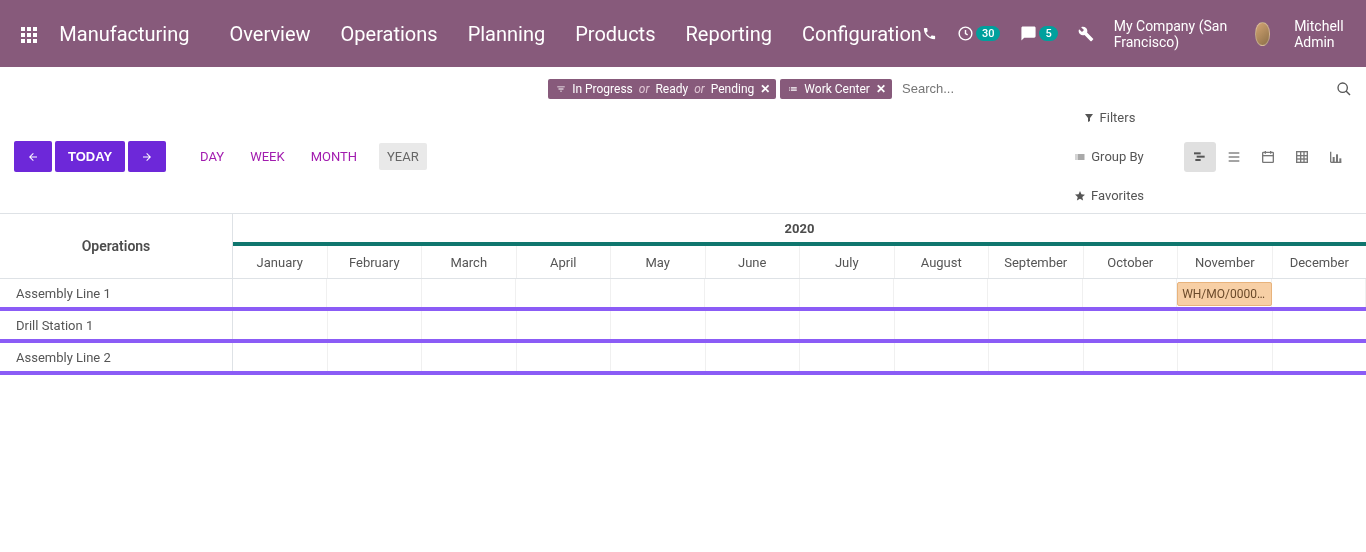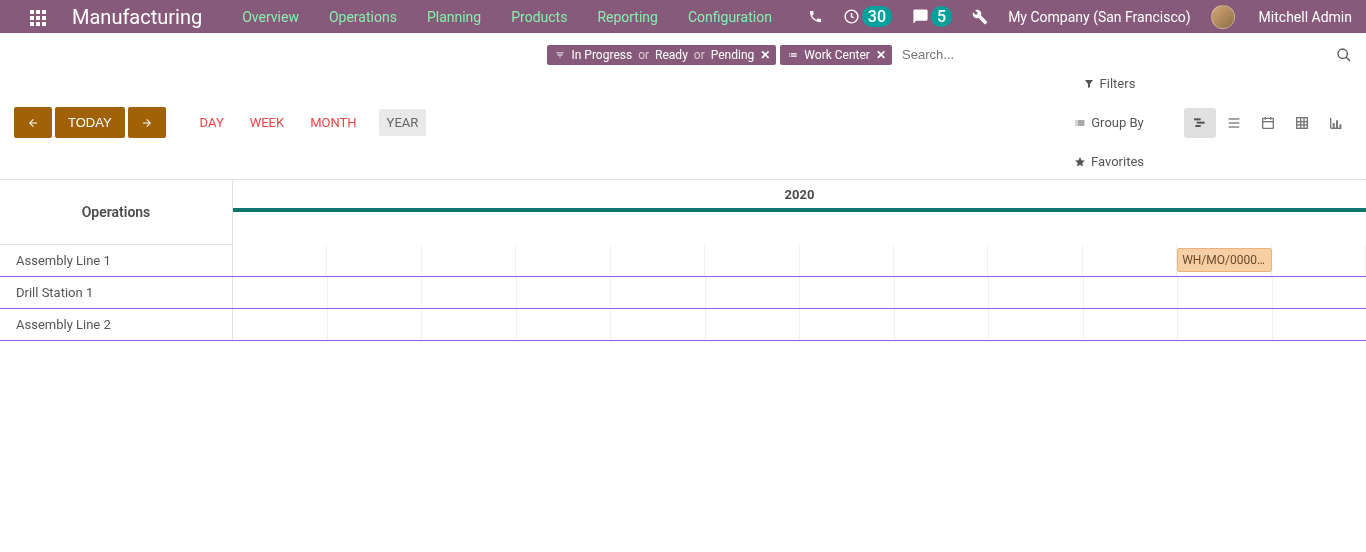--- a/index.html
+++ b/index.html
@@ -1,69 +1,69 @@
 <!DOCTYPE html>
 <html><head>
 <meta charset="utf-8">
 <style>
 * { margin:0; padding:0; box-sizing:border-box; }
 body { font-family: -apple-system, BlinkMacSystemFont, "Segoe UI", Roboto, "Helvetica Neue", Arial, sans-serif; font-size:13px; color:#4c4c4c; background:#fff; width:1366px; height:552px; overflow:hidden; }
 
 
-.topnav { background:#875a7b; height:33px; display:flex; align-items:center; color:#fff; padding-left:22px; padding-right:14px; }
+.topnav { background:#875a7b; height:67px; display:flex; align-items:center; color:#fff; padding-left:16px; padding-right:14px; }
 .apps-icon { width:34px; height:34px; display:flex; align-items:center; justify-content:center; cursor:pointer; margin-right:16px; }
 .apps-grid { width:18px; height:14px; display:grid; grid-template-columns:repeat(3,4px); grid-template-rows:repeat(3,4px); gap:2px; }
 .apps-grid span { background:#fff; }
 .brand { font-size:20px; color:#fff; margin-right:40px; cursor:pointer; }
 .menu { display:flex; gap:30px; }
-.menu-item { color:#86efac; cursor:pointer; font-size:14px;text-align:center; }
+.menu-item { color:#ffffff; cursor:pointer; font-size:20px;text-align:center; }
 .spacer { flex:1; }
 .systray { display:flex; align-items:center; gap:20px; }
 .sys-item { display:flex; align-items:center; cursor:pointer; color:#fff; position:relative; }
-.badge { background:#00a09d; color:#fff; border-radius:10px; padding:1px 6px; font-size:16px; margin-left:2px; font-weight:500;text-align:center; }
+.badge { background:#00a09d; color:#fff; border-radius:10px; padding:1px 6px; font-size:11px; margin-left:2px; font-weight:500;text-align:center; }
 .company { font-size:14px; }
-.user { display:flex; align-items:center; gap:24px; font-size:14px;text-align:right; }
+.user { display:flex; align-items:center; gap:24px; font-size:14px; }
 .avatar { width:24px; height:24px; border-radius:50%; background:linear-gradient(135deg,#d4a574,#8b6f47); border:1px solid rgba(255,255,255,0.3); }
 
 
 .ctrlbar { display:flex; align-items:flex-start; padding:10px 14px 0 14px; }
 .page-title { font-size:19px; color:#666; margin-top:2px; }
 .ctrl-right { margin-left:auto; display:flex; align-items:center; }
 .filter-tags { display:flex; gap:4px; margin-right:4px; }
 .filter-tag { background:#875a7b; color:#fff; padding:3px 6px; display:flex; align-items:center; gap:4px; font-size:12px; border-radius:2px; }
 .filter-tag .facet-icon { width:14px; height:14px; display:flex; align-items:center; justify-content:center; }
-.filter-tag .or { color:#e0c7d5; padding:0 2px; }
+.filter-tag .or { font-style:italic; color:#e0c7d5; padding:0 2px; }
 .filter-tag .remove { margin-left:2px; cursor:pointer; font-weight:bold; }
 .search-input { border:none; outline:none; padding:4px 6px; font-size:13px; color:#000000; width:260px; }
 .search-icon { color:#666; cursor:pointer; margin-left:auto; }
 
 
 .btnrow { display:flex; align-items:center; padding:10px 14px 10px 14px; }
 .nav-buttons { display:flex; gap:3px; margin-right:30px; }
-.btn-teal { background:#a16207; color:#fff; border:none; padding:8px 13px; cursor:pointer; font-size:13px; font-weight:400; border-radius:2px; }
+.btn-teal { background:#6d28d9; color:#fff; border:none; padding:8px 13px; cursor:pointer; font-size:13px; font-weight:700; border-radius:2px; }
 .view-range { display:flex; gap:18px; margin-right:auto; }
-.range-btn { color:#ef4444; cursor:pointer; font-size:13px; padding:6px 4px; }
+.range-btn { color:#a21caf; cursor:pointer; font-size:13px; padding:6px 4px; }
 .range-btn.active { background:#e9e9e9; color:#666; padding:6px 8px; border-radius:2px; }
 .toolbar-center { display:flex; gap:24px; align-items:center;flex-direction:column; }
 .tool-btn { display:flex; align-items:center; gap:5px; color:#555; cursor:pointer; font-size:13px; }
 .view-switch { display:flex; gap:2px; margin-left:40px; }
 .vsbtn { width:32px; height:30px; display:flex; align-items:center; justify-content:center; cursor:pointer; color:#7a7a7a; border-radius:3px; }
 .vsbtn.active { background:#e0e0e0; }
 
 
 .gantt { border-top:1px solid #dee2e6; }
 .gantt-header { display:flex; }
 .ops-col { width:233px; min-width:233px; border-right:1px solid #dee2e6; }
 .ops-header { height:65px; display:flex; align-items:center; justify-content:center; font-weight:600; font-size:14px; border-bottom:1px solid #dee2e6; }
 .months-area { flex:1; }
 .year-row { height:32px; border-bottom:4px solid #0f766e; display:flex; align-items:center; justify-content:center; font-weight:700; }
 .months-row { height:33px; border-bottom:1px solid #dee2e6; display:flex; }
 .month-cell { flex:1; display:flex; align-items:center; justify-content:center; border-right:1px solid #f0f0f0; font-size:13px; color:#555; }
 .month-cell:last-child { border-right:none; }
-.data-row { display:flex; height:32px; border-bottom:1px solid #8b5cf6; }
+.data-row { display:flex; height:32px; border-bottom:4px solid #8b5cf6; }
 .row-label { width:233px; min-width:233px; border-right:1px solid #dee2e6; display:flex; align-items:center; padding-left:16px; font-size:13px; color:#555; }
 .row-months { flex:1; display:flex; position:relative; }
 .row-month-cell { flex:1; border-right:1px solid #f0f0f0; }
 .row-month-cell:last-child { border-right:none; }
 .task { position:absolute; background:#f7cfa5; border:1px solid #e8b37c; height:24px; top:3px; display:flex; align-items:center; padding:0 4px; font-size:12px; color:#6b4a2a; overflow:hidden; white-space:nowrap; cursor:pointer; border-radius:2px; }
 svg { display:block; }
 </style>
 </head>
 <body>
 
@@ -243,20 +243,34 @@
   </div>
 </div>
 
 <div class="gantt">
   <div class="gantt-header">
     <div class="ops-col">
       <div class="ops-header">Operations</div>
     </div>
     <div class="months-area">
       <div class="year-row">2020</div>
+      <div class="months-row">
+        <div class="month-cell">January</div>
+        <div class="month-cell">February</div>
+        <div class="month-cell">March</div>
+        <div class="month-cell">April</div>
+        <div class="month-cell">May</div>
+        <div class="month-cell">June</div>
+        <div class="month-cell">July</div>
+        <div class="month-cell">August</div>
+        <div class="month-cell">September</div>
+        <div class="month-cell">October</div>
+        <div class="month-cell">November</div>
+        <div class="month-cell">December</div>
+      </div>
     </div>
   </div>
 
   <div class="data-row">
     <div class="row-label">Assembly Line 1</div>
     <div class="row-months">
       <div class="row-month-cell"></div>
       <div class="row-month-cell"></div>
       <div class="row-month-cell"></div>
       <div class="row-month-cell"></div>

